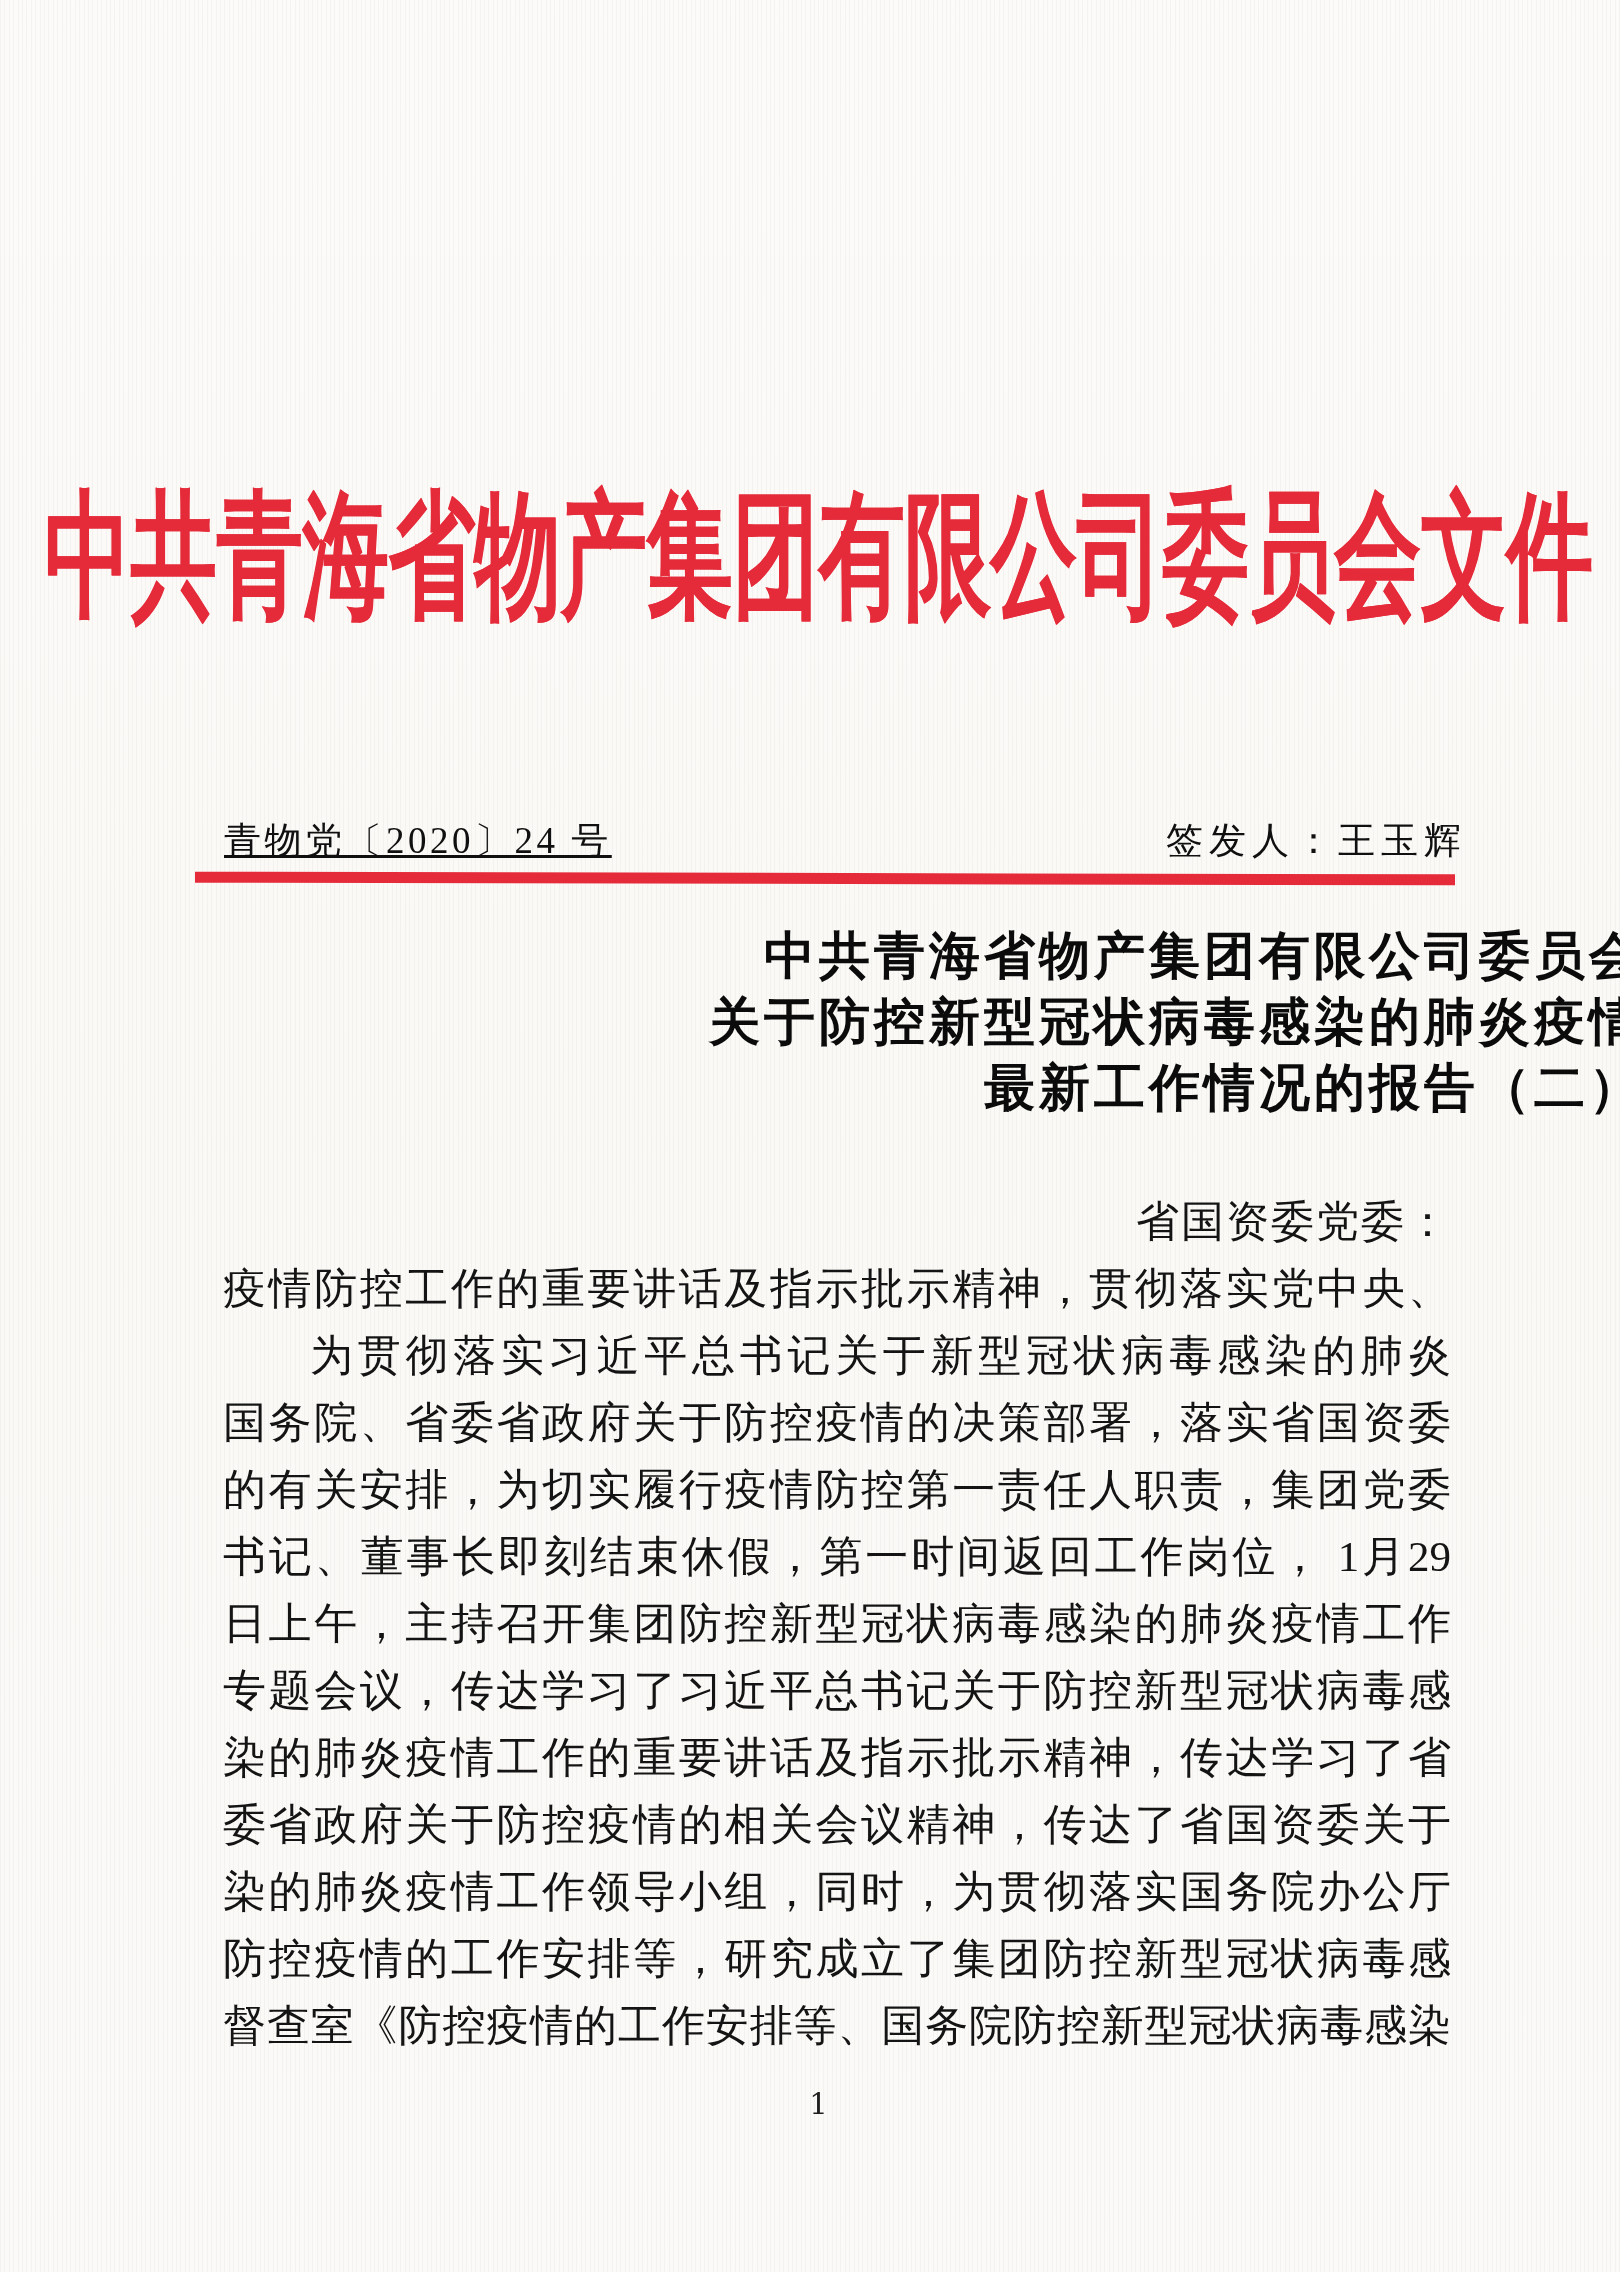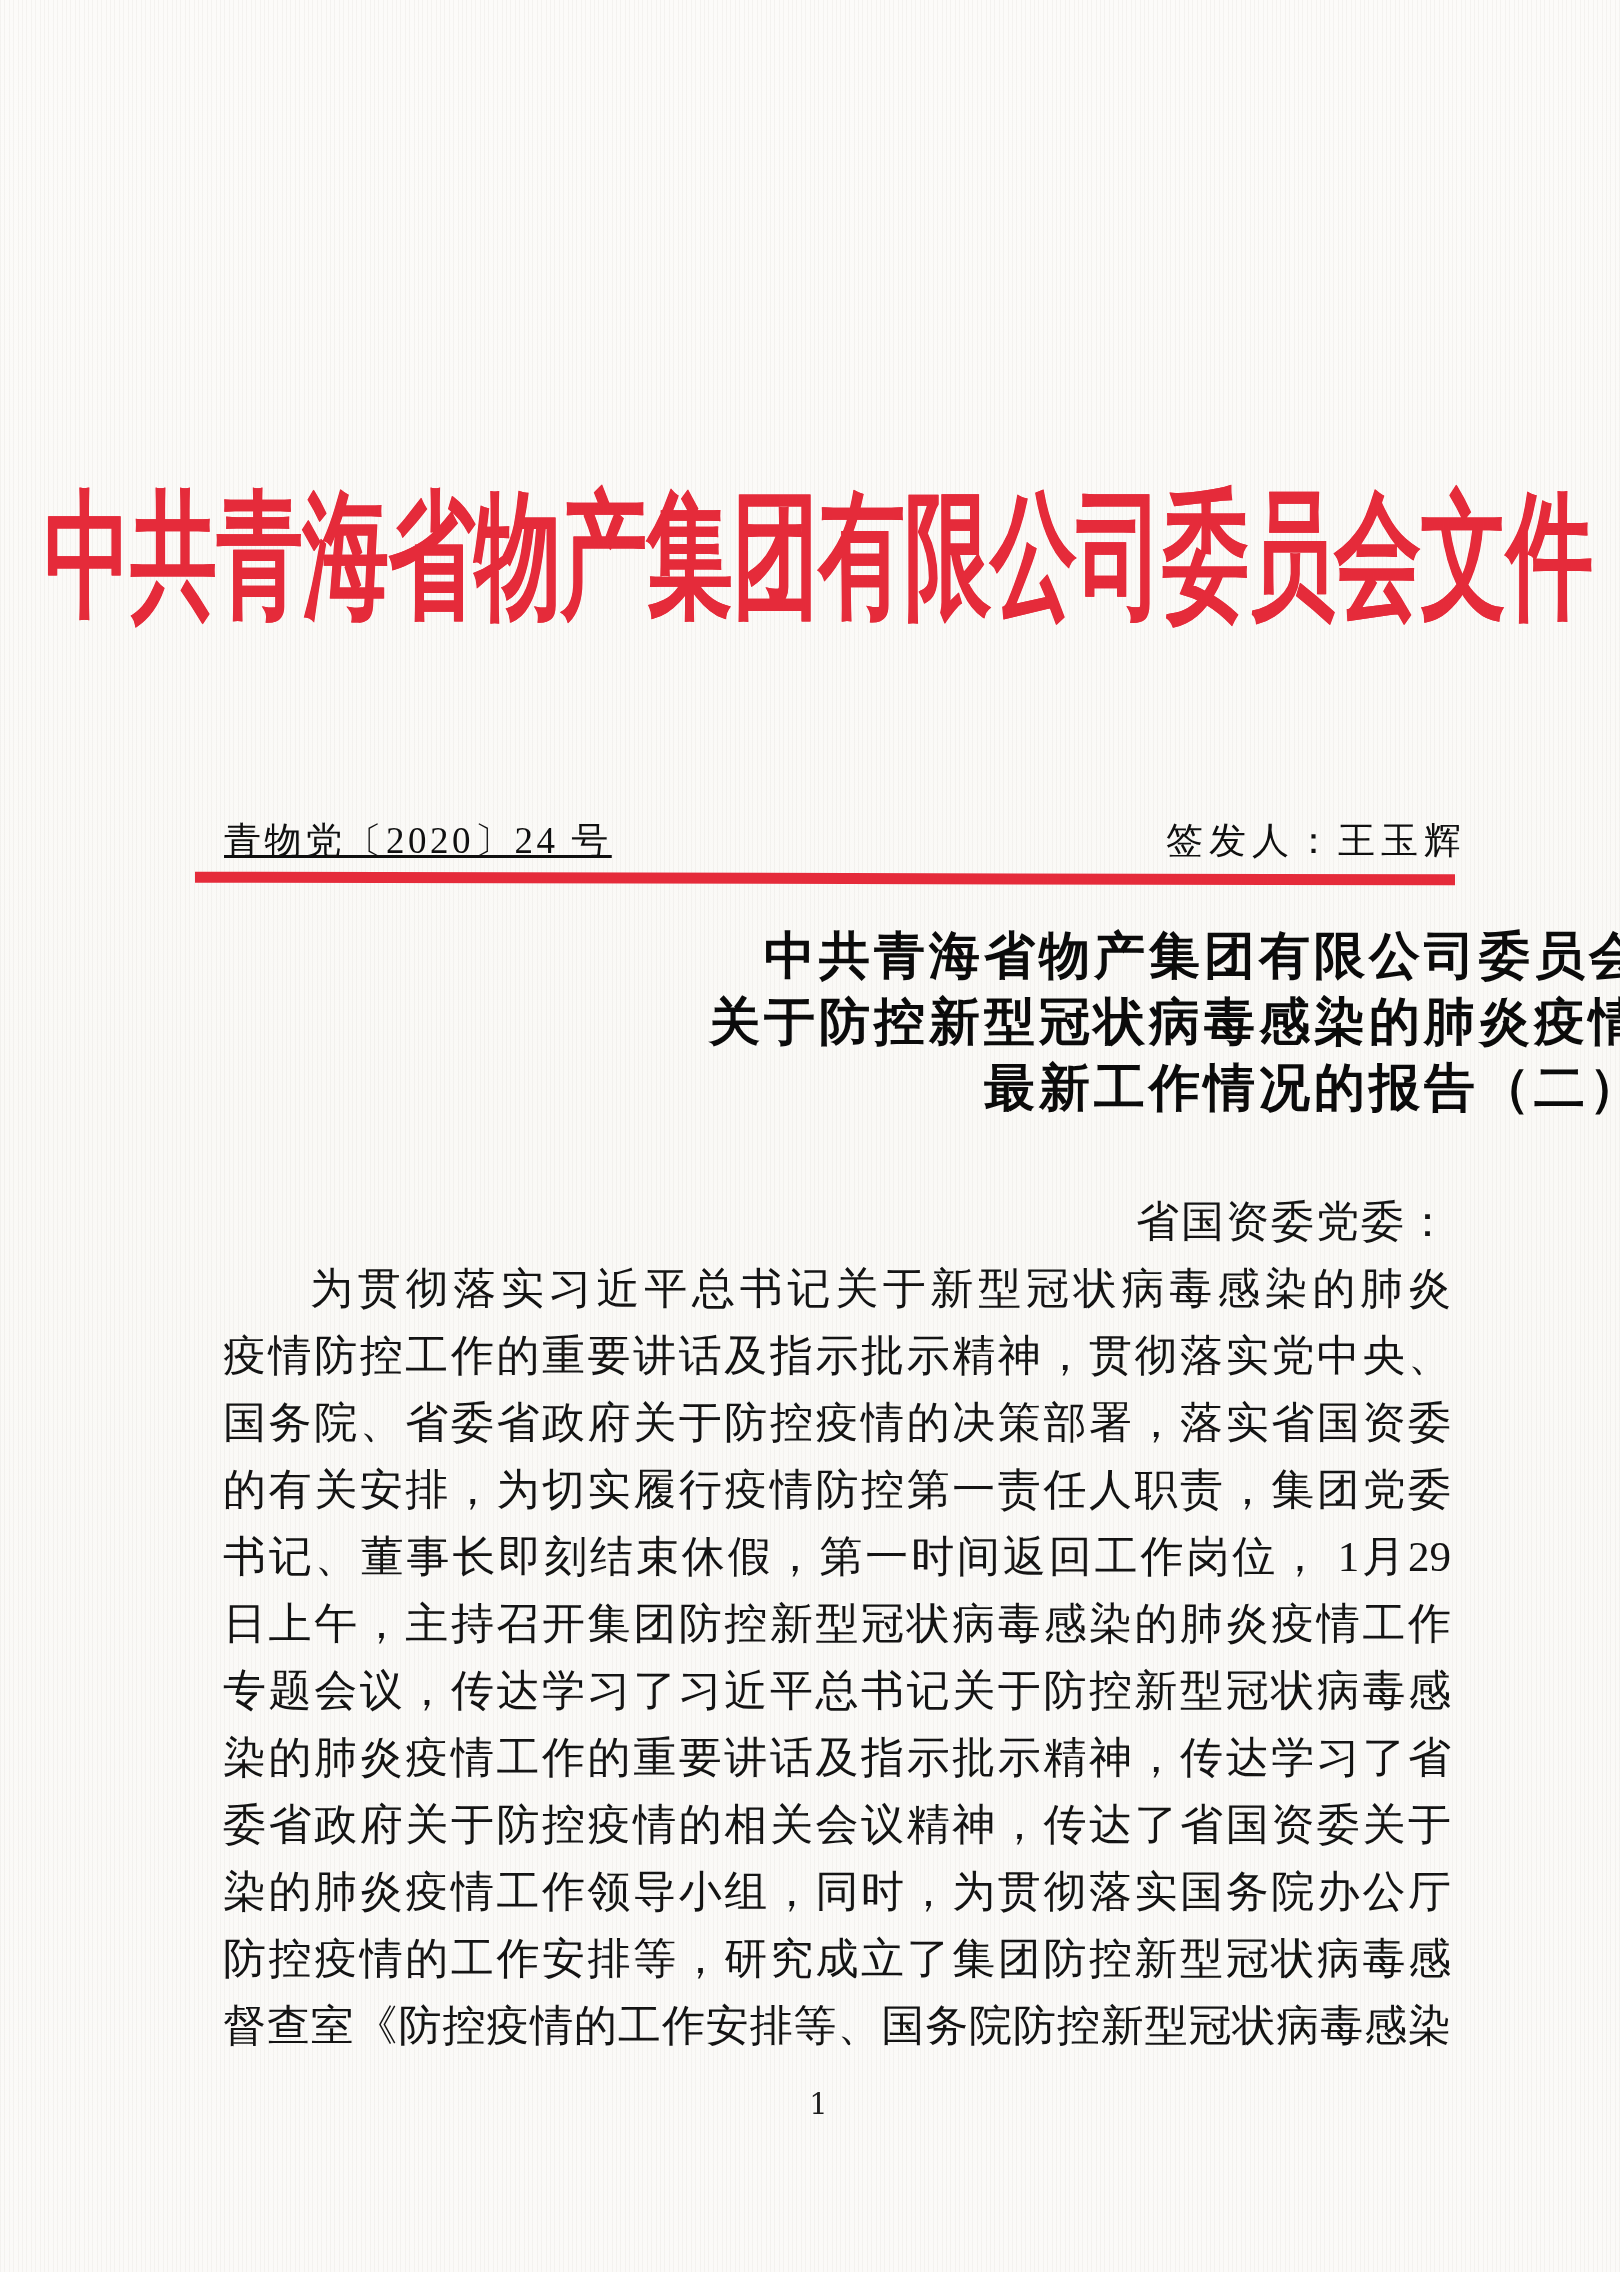--- a/index.html
+++ b/index.html
@@ -131,22 +131,22 @@
   <div class="red-rule"></div>
 
   <div class="doc-title">
     <div class="doc-title-line">中共青海省物产集团有限公司委员会</div>
     <div class="doc-title-line">关于防控新型冠状病毒感染的肺炎疫情</div>
     <div class="doc-title-line">最新工作情况的报告（二）</div>
   </div>
 
   <div class="body-block">
     <div class="salutation">省国资委党委：</div>
+    <div class="body-line">疫情防控工作的重要讲话及指示批示精神，贯彻落实党中央、</div>
     <div class="body-line indent">为贯彻落实习近平总书记关于新型冠状病毒感染的肺炎</div>
-    <div class="body-line">疫情防控工作的重要讲话及指示批示精神，贯彻落实党中央、</div>
     <div class="body-line">国务院、省委省政府关于防控疫情的决策部署，落实省国资委</div>
     <div class="body-line">的有关安排，为切实履行疫情防控第一责任人职责，集团党委</div>
     <div class="body-line">书记、董事长即刻结束休假，第一时间返回工作岗位， 1月29</div>
     <div class="body-line">日上午，主持召开集团防控新型冠状病毒感染的肺炎疫情工作</div>
     <div class="body-line">专题会议，传达学习了习近平总书记关于防控新型冠状病毒感</div>
     <div class="body-line">染的肺炎疫情工作的重要讲话及指示批示精神，传达学习了省</div>
     <div class="body-line">委省政府关于防控疫情的相关会议精神，传达了省国资委关于</div>
     <div class="body-line">染的肺炎疫情工作领导小组，同时，为贯彻落实国务院办公厅</div>
     <div class="body-line">防控疫情的工作安排等，研究成立了集团防控新型冠状病毒感</div>
     <div class="body-line">督查室《防控疫情的工作安排等、国务院防控新型冠状病毒感染</div>

